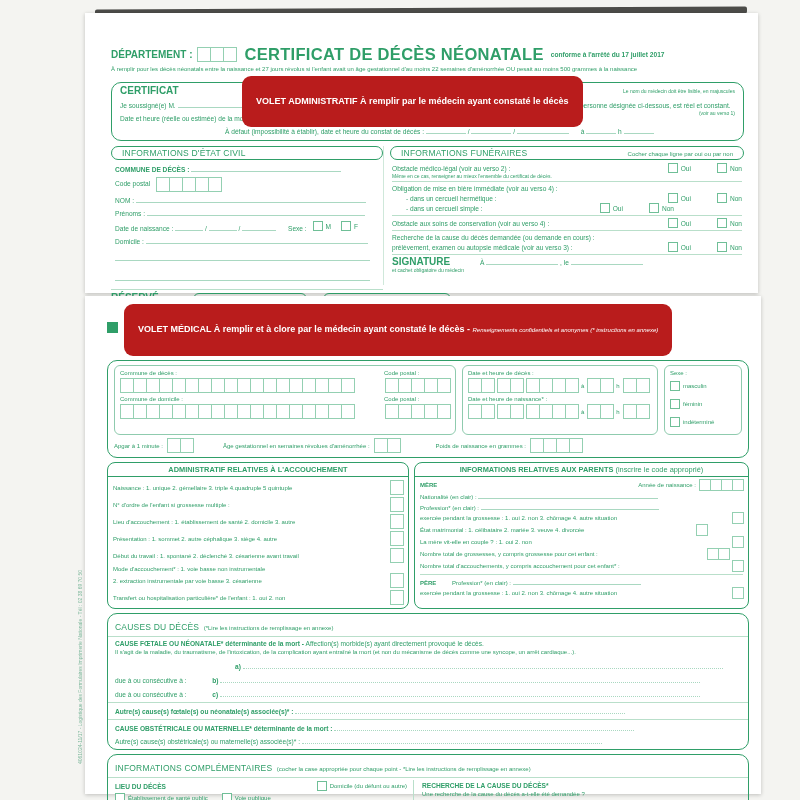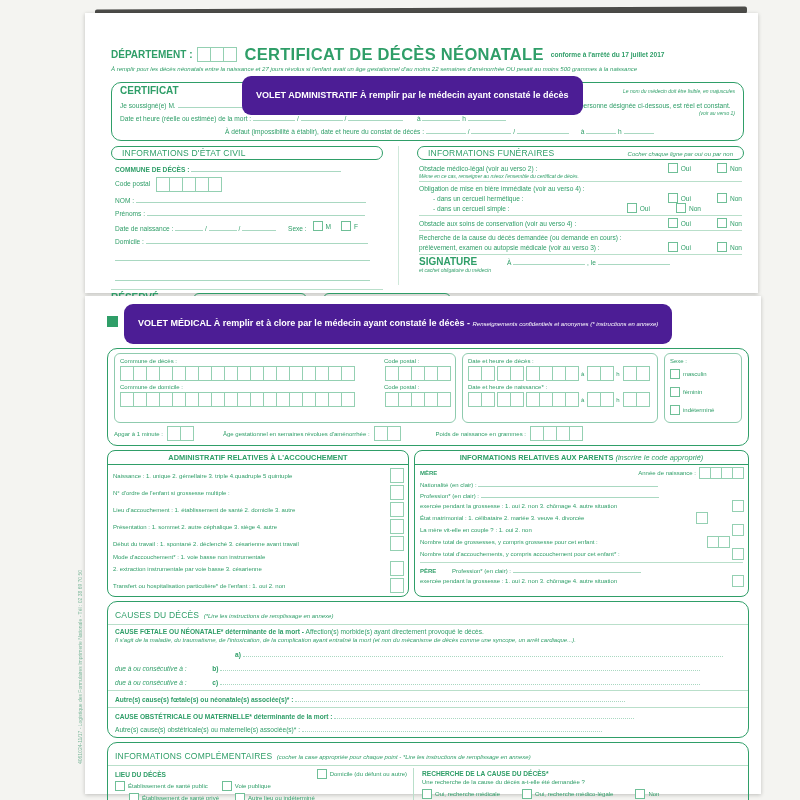--- a/index.html
+++ b/index.html
@@ -3,26 +3,26 @@
 <meta charset="utf-8">
 <style>
   html,body{margin:0;padding:0}
   body{width:800px;height:800px;position:relative;background:#f4f4f1;font-family:"Liberation Sans",sans-serif;color:#2f9e68;overflow:hidden}
   .scan-strip{position:absolute;left:95px;top:8px;width:652px;height:7px;background:#4c4c49;transform:rotate(-.25deg);border-radius:2px}
   .page{position:absolute;background:#fff;box-shadow:0 1px 4px rgba(0,0,0,.22)}
   #page1{left:85px;top:13px;width:673px;height:280px}
   #page2{left:85px;top:296px;width:676px;height:498px}
   .inner{padding:0 14px 0 26px;position:relative}
   .b{font-weight:bold}
-  .i{font-style:italic}
+  .i{}
   .t5{font-size:5px;line-height:6px}
   .t6{font-size:6px;line-height:8px}
   .t7{font-size:6.6px;line-height:9px}
   .t8{font-size:10px;line-height:10px}
-  .pill{background:#4c1d95;color:#fff;font-weight:bold;border-radius:9px;padding:14px 14px;font-size:9px;line-height:11px;display:inline-block;white-space:nowrap}
+  .pill{background:#b91c1c;color:#fff;font-weight:bold;border-radius:9px;padding:20px 14px;font-size:9px;line-height:11px;display:inline-block;white-space:nowrap}
   .pill .pn{font-weight:normal;font-style:italic;font-size:6px}
   .obox{border:1px solid #2f9e68;border-radius:10px}
   .hline{border-top:1px solid #b9dfca;height:0}
   .wline{display:inline-block;border-bottom:1px solid #a9d8c1;height:7px;vertical-align:baseline}
   .dot{border-bottom:1px dotted #a9d8c1}
   .cb{display:inline-block;width:8px;height:8px;border:1px solid #6fbf97;background:#fff;vertical-align:-1px;margin-right:3px;flex:none}
   .cbl{display:inline-flex;align-items:center;white-space:nowrap}
   .cells{display:inline-flex;vertical-align:middle}
   .cell{width:12px;height:13px;border:1px solid #94d0b2;margin-right:-1px;background:#fff}
   .cells.sm .cell{width:10px;height:10px}
@@ -124,21 +124,21 @@
                 <span class="cb"></span>
                 <span>F</span>
               </label>
           </div>
           <div class="t7" style="margin-top:3px"><span>Domicile :</span> <span class="wline" style="width:222px"></span></div>
           <div class="wline" style="width:255px;margin-top:7px"></div>
           <div class="wline" style="width:255px;margin-top:8px"></div>
         </div>
       </div>
 
-      <div style="flex:1;margin-left:15px;border-left:1px solid #cfe8da;padding-left:18px">
+      <div style="flex:1;margin-left:0;border-left:1px solid #cfe8da;padding-left:6px">
         <div class="hdrpill">
           <span class="seccap">INFORMATIONS FUNÉRAIRES</span>
           <span class="sp"></span>
           <span class="i t6">Cocher chaque ligne par oui ou par non</span>
         </div>
         <div style="padding:3px 2px 0 2px">
           <div class="row t7">
             <span>Obstacle médico-légal (voir au verso 2) :</span>
               <span class="sp"></span>
             <span class="ouinon">

